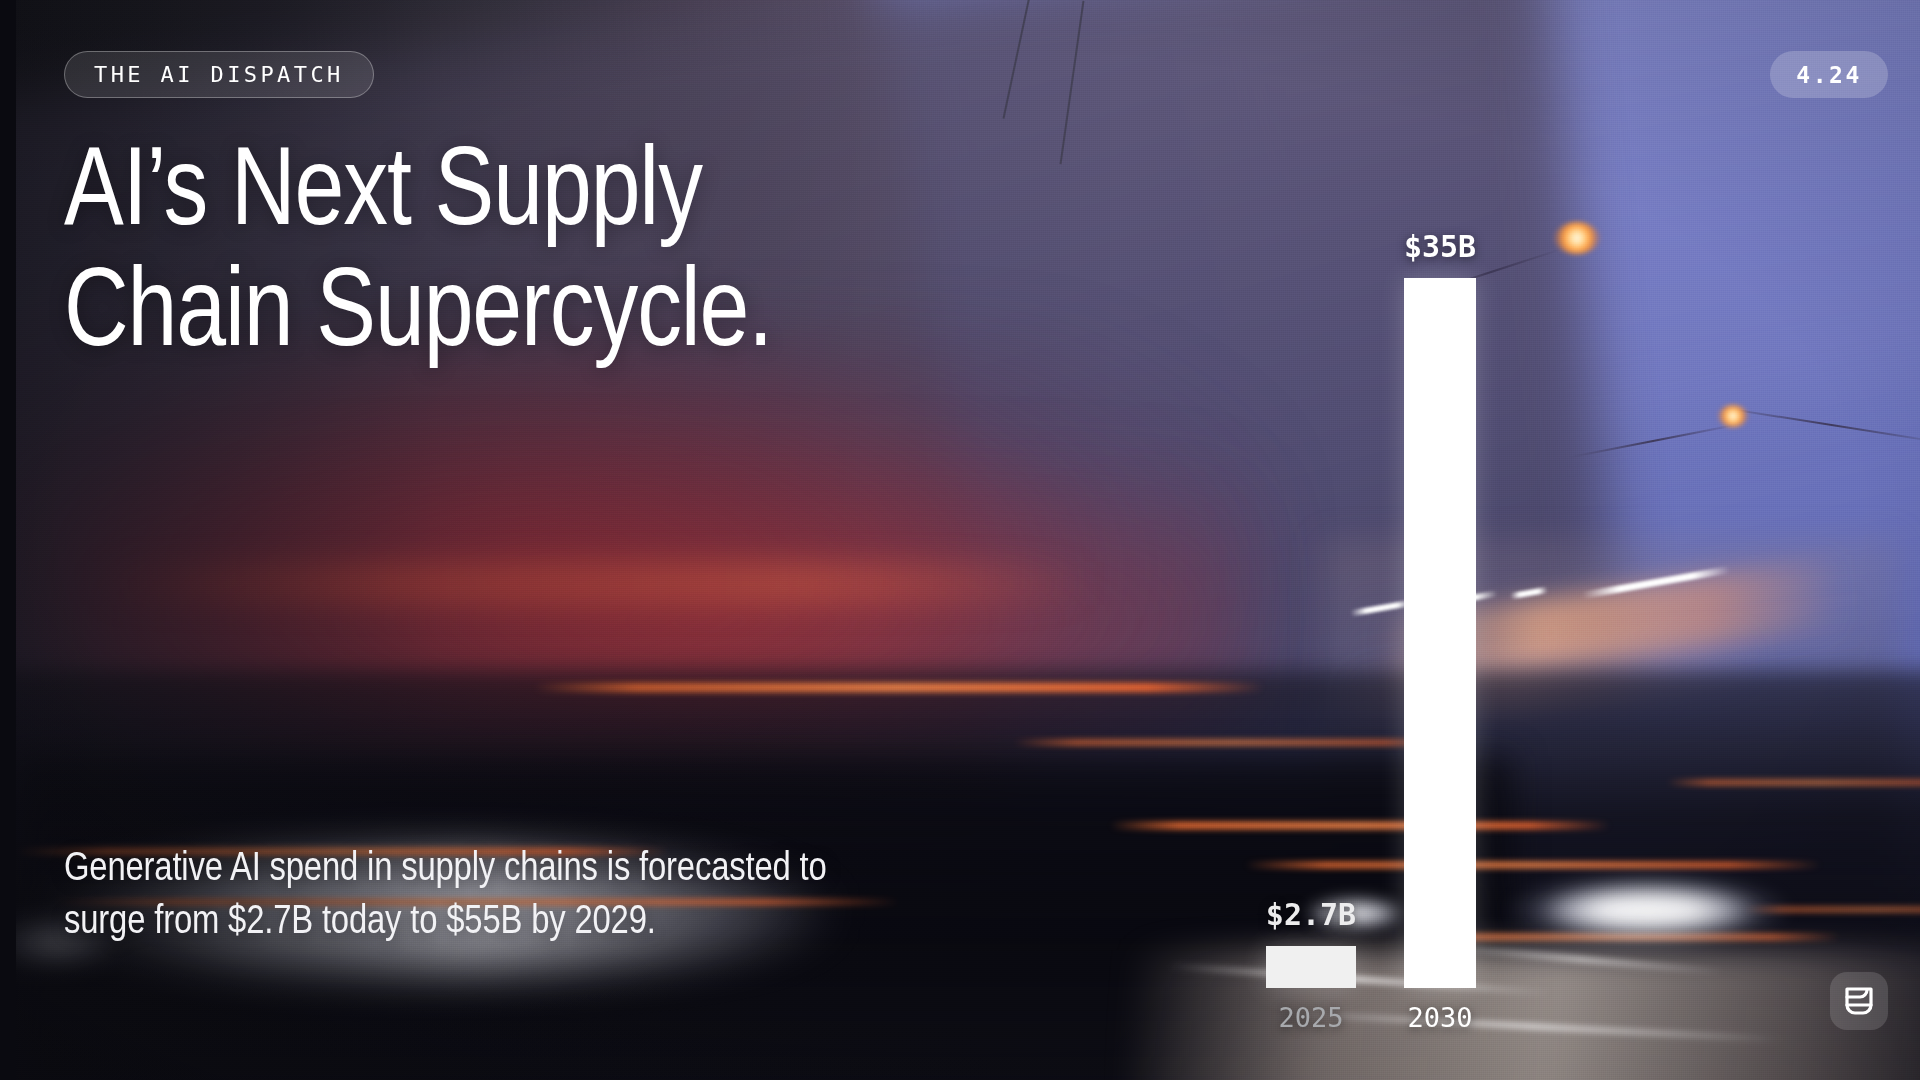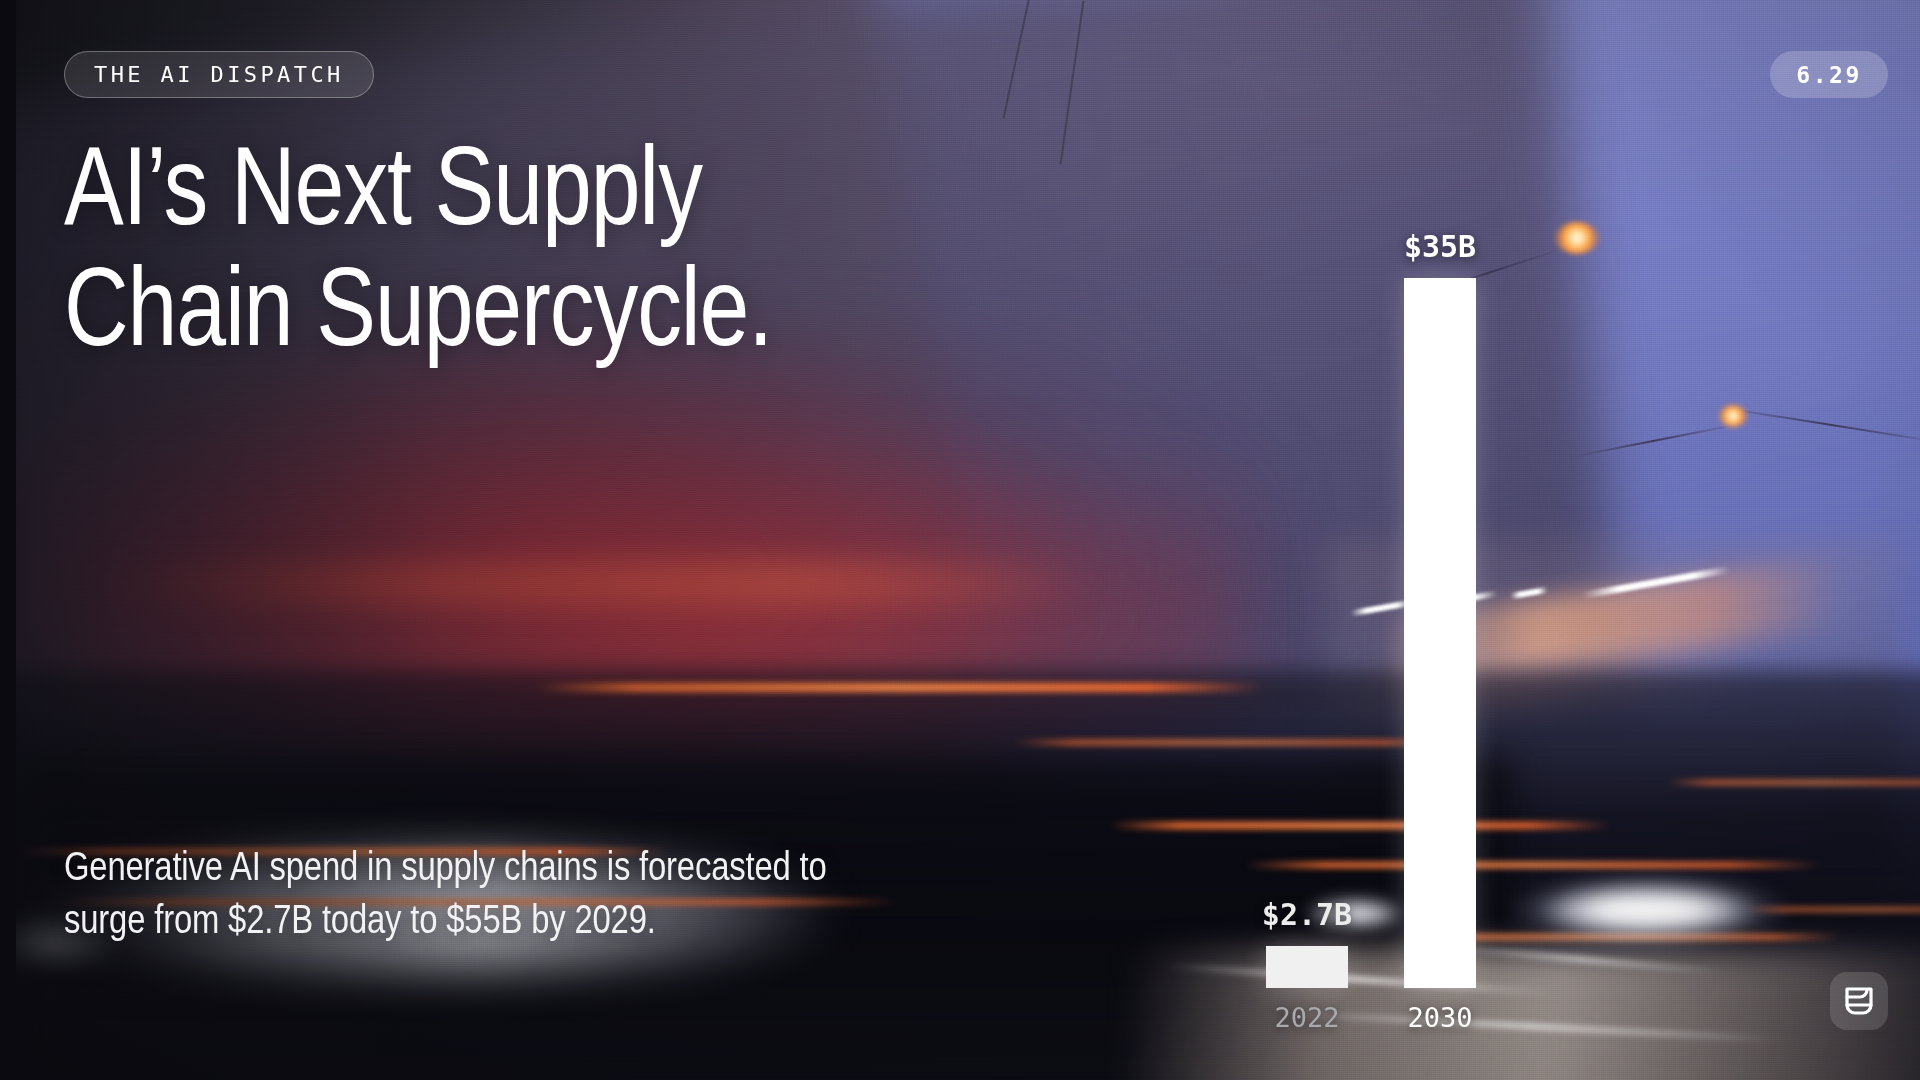--- a/index.html
+++ b/index.html
@@ -290,21 +290,21 @@
     letter-spacing:-.2px;
     transform:scaleX(.82);
     transform-origin:left top;
     text-shadow:0 2px 16px rgba(0,0,0,.45);
   }
 
   
   .chart { position:absolute; left:1240px; top:40px; width:300px; height:1010px; }
 
   .bar-col { position:absolute; bottom:62px; }
-  .bar-col.a { left:10px;  width:82px;text-decoration:underline; }
+  .bar-col.a { left:10px;  width:90px;text-decoration:underline; }
   .bar-col.b { left:148px; width:72px; }
 
   .bar-val {
     position:absolute; left:50%; transform:translateX(-50%);
     white-space:nowrap;
     font-family:"DejaVu Sans Mono","Liberation Mono",monospace;
     font-weight:700;
     text-shadow:0 2px 10px rgba(0,0,0,.5);
   }
   .bar-col.a .bar-val { bottom:calc(100% + 14px); font-size:30px; color:#ececed; }
@@ -396,32 +396,32 @@
 
     <div class="scrim-left"></div>
     <div class="vignette"></div>
     <div class="grain"></div>
   </div>
 
   <div class="ui">
 
     <div class="eyebrow">THE AI DISPATCH</div>
 
-    <div class="datepill">6.29</div>
+    <div class="datepill">4.24</div>
 
     <h1 class="headline">AI’s Next Supply Chain Supercycle.</h1>
 
     <p class="deck">Generative AI spend in supply chains is forecasted to surge from $2.7B today to $55B by 2029.</p>
 
     <div class="chart">
 
       <div class="bar-col a">
         <span class="bar-val">$2.7B</span>
         <div class="bar"></div>
-        <span class="bar-label">2022</span>
+        <span class="bar-label">2025</span>
       </div>
 
       <div class="bar-col b">
         <span class="bar-val">$35B</span>
         <div class="bar"></div>
         <span class="bar-label">2030</span>
       </div>
 
     </div>
 

